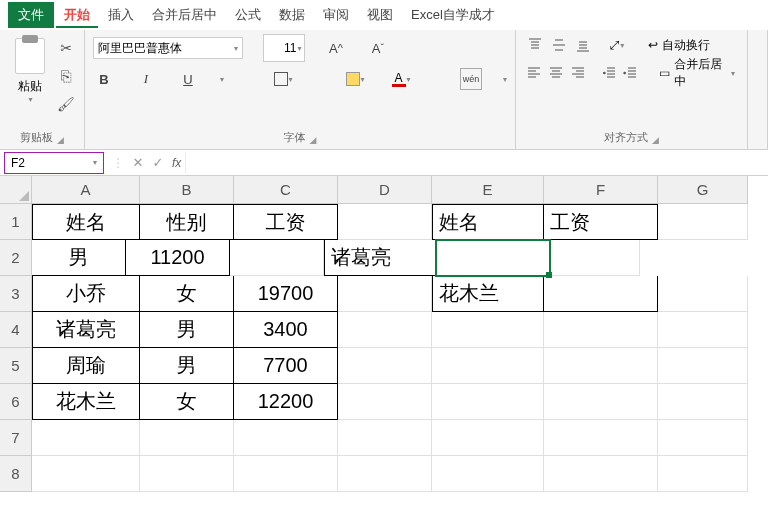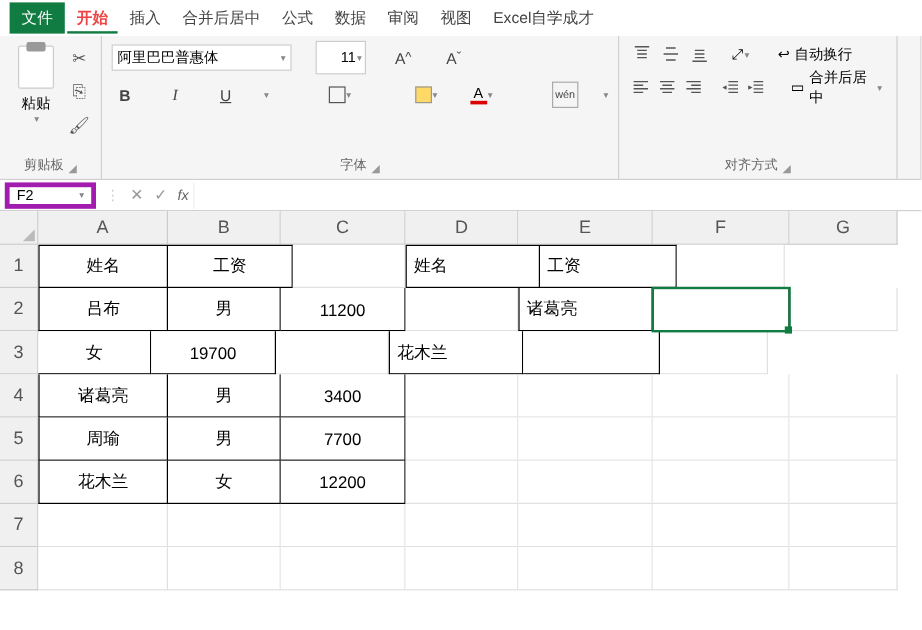--- a/index.html
+++ b/index.html
@@ -46,36 +46,36 @@
 
 
 .align-group-body { flex-direction: column; gap: 6px; }
 .align-row { display: flex; align-items: center; gap: 2px; }
 .align-ic { width: 22px; height: 22px; display: flex; align-items: center; justify-content: center; }
 .align-ic svg { width: 14px; height: 14px; }
 .wrap-btn, .merge-btn { display: flex; align-items: center; gap: 4px; height: 22px; padding: 0 4px; font-size: 12px; }
 
 
 .fbar { display: flex; align-items: center; height: 26px; border-bottom: 1px solid #d0d0d0; background: #fff; }
-.namebox { width: 76px; height: 22px; border: 4px solid #a21caf; margin: 0 4px; display: flex; align-items: center; justify-content: space-between; padding: 0 6px; font-size: 12px; }
+.namebox { width: 100px; height: 22px; border: 1px solid #a21caf; margin: 0 4px; display: flex; align-items: center; justify-content: space-between; padding: 0 6px; font-size: 12px; }
 .fbar-sep { color: #ccc; margin: 0 4px; }
 .fbar-btn { width: 20px; color: #999; text-align: center; font-size: 13px; }
 .fx { font-style: italic; font-size: 12px; color: #666; margin: 4px 4px; }
 
 
 .grid { display: flex; }
 .rowhdrs { display: flex; flex-direction: column; }
 .corner { width: 32px; height: 28px; background: #f0f0f0; border-right: 1px solid #ccc; border-bottom: 1px solid #ccc; position: relative; }
 .corner::after { content: ""; position: absolute; right: 2px; bottom: 2px; width: 0; height: 0; border-left: 10px solid transparent; border-bottom: 10px solid #bbb; }
 .rowhdr { width: 32px; height: 36px; background: #f0f0f0; border-right: 1px solid #ccc; border-bottom: 1px solid #ccc; display: flex; align-items: center; justify-content: center; font-size: 15px; color: #555; }
 .cols { display: flex; flex-direction: column; }
 .colhdrs { display: flex; }
 .colhdr { height: 28px; background: #f0f0f0; border-right: 1px solid #ccc; border-bottom: 1px solid #ccc; display: flex; align-items: center; justify-content: center; font-size: 15px; color: #555; }
 .datarow { display: flex; }
-.cell { height: 36px; border-right: 1px solid #e0e0e0; border-bottom: 1px solid #e0e0e0; display: flex; align-items: center; padding: 0 6px; font-size: 14px; color: #000; background: #fff; }
+.cell { height: 36px; border-right: 1px solid #e0e0e0; border-bottom: 1px solid #e0e0e0; display: flex; align-items: center; padding: 0 6px; font-size: 20px; color: #000; background: #fff; }
 .cA { width: 108px; } .cB { width: 94px; } .cC { width: 104px; } .cD { width: 94px; } .cE { width: 112px; } .cF { width: 114px; } .cG { width: 90px; }
 .bord-t { border-top: 1px solid #000 !important; }
 .bord-b { border-bottom: 1px solid #000 !important; }
 .bord-l { border-left: 1px solid #000 !important; }
 .bord-r { border-right: 1px solid #000 !important; }
 .ctr { justify-content: center; }
 .lft { justify-content: flex-start; }
 .sel { outline: 2px solid #107c41; outline-offset: -1px; position: relative; }
 .sel::after { content: ""; position: absolute; right: -3px; bottom: -3px; width: 6px; height: 6px; background: #107c41; }
 </style>
@@ -265,38 +265,39 @@
       <div class="colhdr cB">B</div>
       <div class="colhdr cC">C</div>
       <div class="colhdr cD">D</div>
       <div class="colhdr cE">E</div>
       <div class="colhdr cF">F</div>
       <div class="colhdr cG">G</div>
     </div>
 
     <div class="datarow">
       <div class="cell cA ctr bord-t bord-l bord-r bord-b">姓名</div>
+      <div class="cell cB ctr bord-t bord-r bord-b">性别</div>
       <div class="cell cC ctr bord-t bord-r bord-b">工资</div>
       <div class="cell cD"></div>
       <div class="cell cE lft bord-t bord-l bord-r bord-b">姓名</div>
       <div class="cell cF lft bord-t bord-r bord-b">工资</div>
       <div class="cell cG"></div>
     </div>
 
     <div class="datarow">
-      <div class="cell cA ctr bord-l bord-r bord-b">吕布</div>
       <div class="cell cB ctr bord-r bord-b">男</div>
       <div class="cell cC ctr bord-r bord-b">11200</div>
       <div class="cell cD"></div>
       <div class="cell cE lft bord-l bord-r bord-b">诸葛亮</div>
       <div class="cell cF lft bord-r bord-b sel"></div>
       <div class="cell cG"></div>
     </div>
 
     <div class="datarow">
+      <div class="cell cA ctr bord-l bord-r bord-b">小乔</div>
       <div class="cell cB ctr bord-r bord-b">女</div>
       <div class="cell cC ctr bord-r bord-b">19700</div>
       <div class="cell cD"></div>
       <div class="cell cE lft bord-l bord-r bord-b">花木兰</div>
       <div class="cell cF lft bord-r bord-b"></div>
       <div class="cell cG"></div>
     </div>
 
     <div class="datarow">
       <div class="cell cA ctr bord-l bord-r bord-b">诸葛亮</div>

